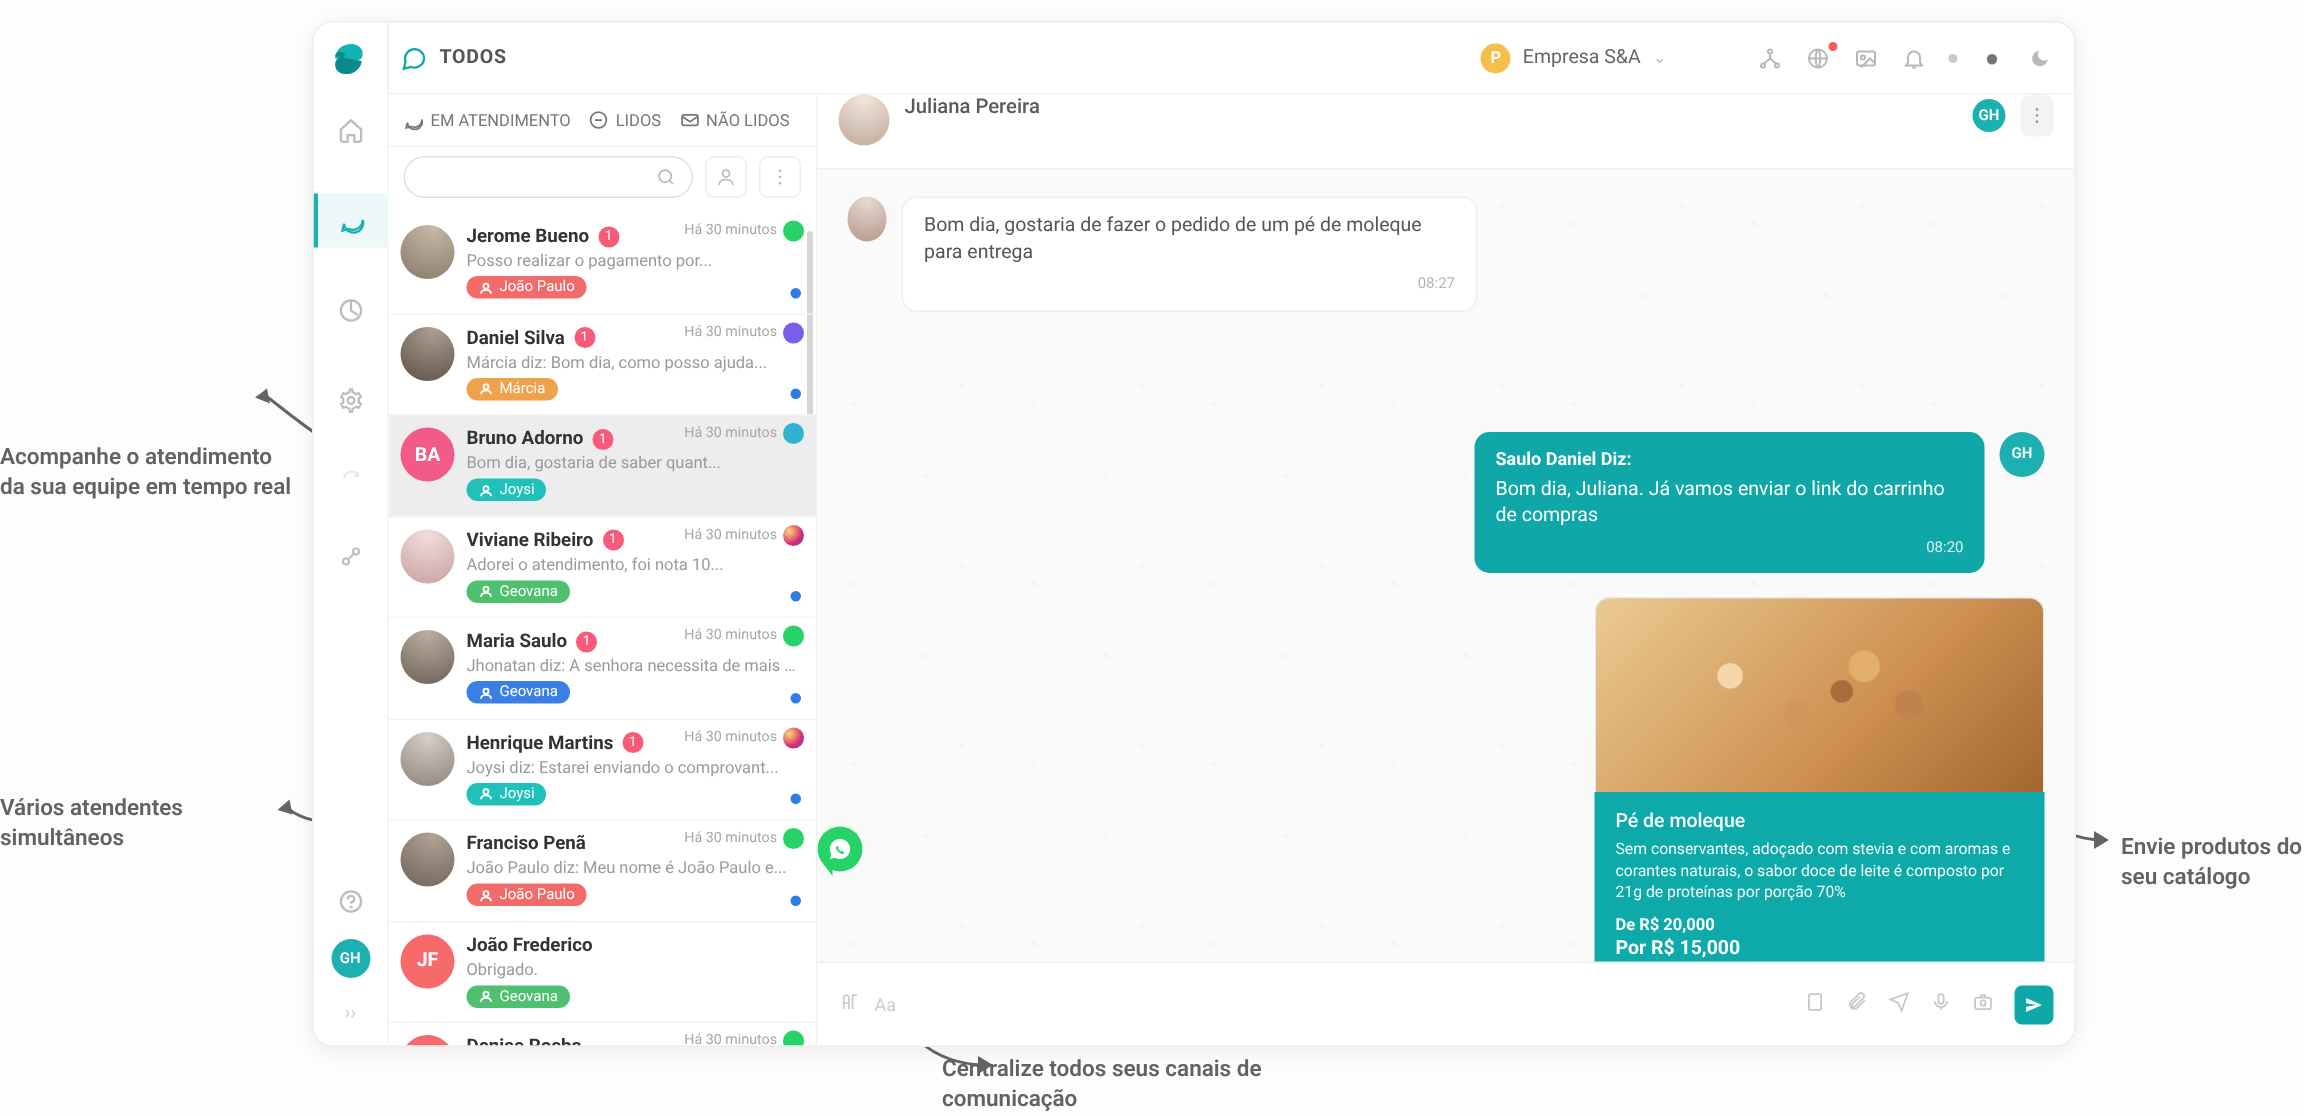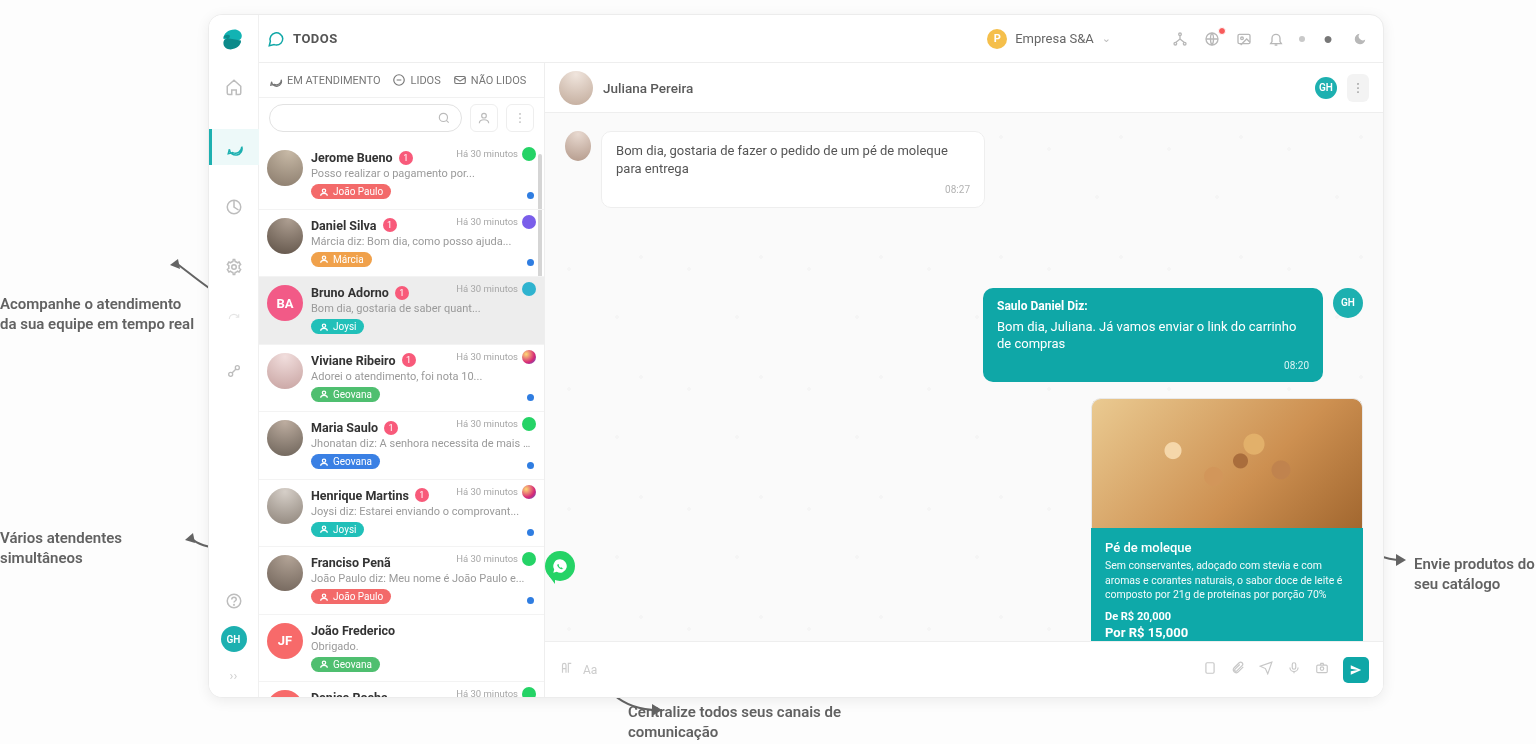--- a/index.html
+++ b/index.html
@@ -71,21 +71,21 @@
   .assignee.red{ background:#f36a6a;}
   .assignee.orange{ background:#f0a14b;}
   .assignee.teal{ background:#21c0b9;}
   .assignee.green{ background:#4fbf70;}
   .assignee.blue{ background:#3a80e4;}
   .conv .unread{ position:absolute; right:10px; bottom:10px; width:7px; height:7px; border-radius:50%; background:#2f7de1;}
   .scrollbar { position:absolute; right:2px; top:12px; width:4px; height:150px; background:#d5d5d5; border-radius:3px;}
 
   
   .chat { flex:1; display:flex; flex-direction:column; background:#fafafa; }
-  .chat-header{ height:50px; display:flex; align-items:center; gap:10px; padding:0 14px; background:#fff; border-bottom:1px solid #eee;}
+  .chat-header{ height:50px; display:flex; align-items:flex-start; gap:10px; padding:0 14px; background:#fff; border-bottom:1px solid #eee;}
   .chat-header .avatar{ width:34px; height:34px;}
   .chat-header .name{ font-size:13.5px; color:#5a5a5a; font-weight:500;}
   .chat-header .right{ margin-left:auto; display:flex; align-items:center; gap:10px;}
   .chat-header .more{ width:22px; height:28px; border-radius:6px; background:#f3f3f3; display:flex; align-items:center; justify-content:center; color:#999; cursor:pointer;}
 
   .messages { flex:1; position:relative; padding:18px 20px; overflow:hidden;
     background-image:
       radial-gradient(circle at 20% 30%, rgba(0,0,0,0.02) 0 2px, transparent 2px),
       radial-gradient(circle at 60% 70%, rgba(0,0,0,0.02) 0 2px, transparent 2px),
       radial-gradient(circle at 80% 20%, rgba(0,0,0,0.02) 0 2px, transparent 2px);
@@ -95,21 +95,21 @@
   .msg-in .bubble{ background:#fff; border:1px solid #eee; border-radius:10px; padding:10px 14px; font-size:13px; color:#555; position:relative; line-height:1.35;}
   .msg-in .mt{ font-size:10px; color:#b3b3b3; text-align:right; margin-top:6px;}
   .msg-in .av{ width:30px; height:30px; border-radius:50%; background:radial-gradient(circle at 50% 10%, #e8d9d0, #b3998a);}
 
   .msg-out { margin-left:auto; display:flex; gap:10px; max-width:380px; margin-top:80px; justify-content:flex-end;}
   .msg-out .bubble{ background:#0fa7a7; color:#fff; border-radius:10px; padding:10px 14px; font-size:13px; position:relative; line-height:1.35;}
   .msg-out .bubble .author{ font-weight:700; font-size:12px; margin-bottom:4px;}
   .msg-out .mt{ font-size:10px; color:#d8f3f3; text-align:right; margin-top:6px;}
   .gh-out { width:30px; height:30px; border-radius:50%; background:#1db0b0; color:#fff; display:flex; align-items:center; justify-content:center; font-size:10px; font-weight:600; flex-shrink:0;}
 
-  .product-card { margin-left:auto; width:272px; margin-top:16px;}
+  .product-card { margin-left:auto; width:300px; margin-top:16px;}
   .product-card .img{ height:130px; border-radius:10px 10px 0 0; background:
      radial-gradient(circle at 30% 40%, #f5d7aa 0 8px, transparent 9px),
      radial-gradient(circle at 60% 35%, #e2b06a 0 10px, transparent 11px),
      radial-gradient(circle at 45% 60%, #d2965a 0 9px, transparent 10px),
      radial-gradient(circle at 70% 55%, #c0834e 0 9px, transparent 10px),
      radial-gradient(circle at 55% 48%, #a96d3c 0 7px, transparent 8px),
      linear-gradient(135deg, #eaca91 0%, #cd9051 60%, #a2672f 100%);
      background-color:#d6a160; border:1px solid #e9e9e9; border-bottom:none;
   }
   .product-card .body{ background:#0ea9a9; color:#fff; padding:12px 14px 14px; border-radius:0 0 10px 10px;}

